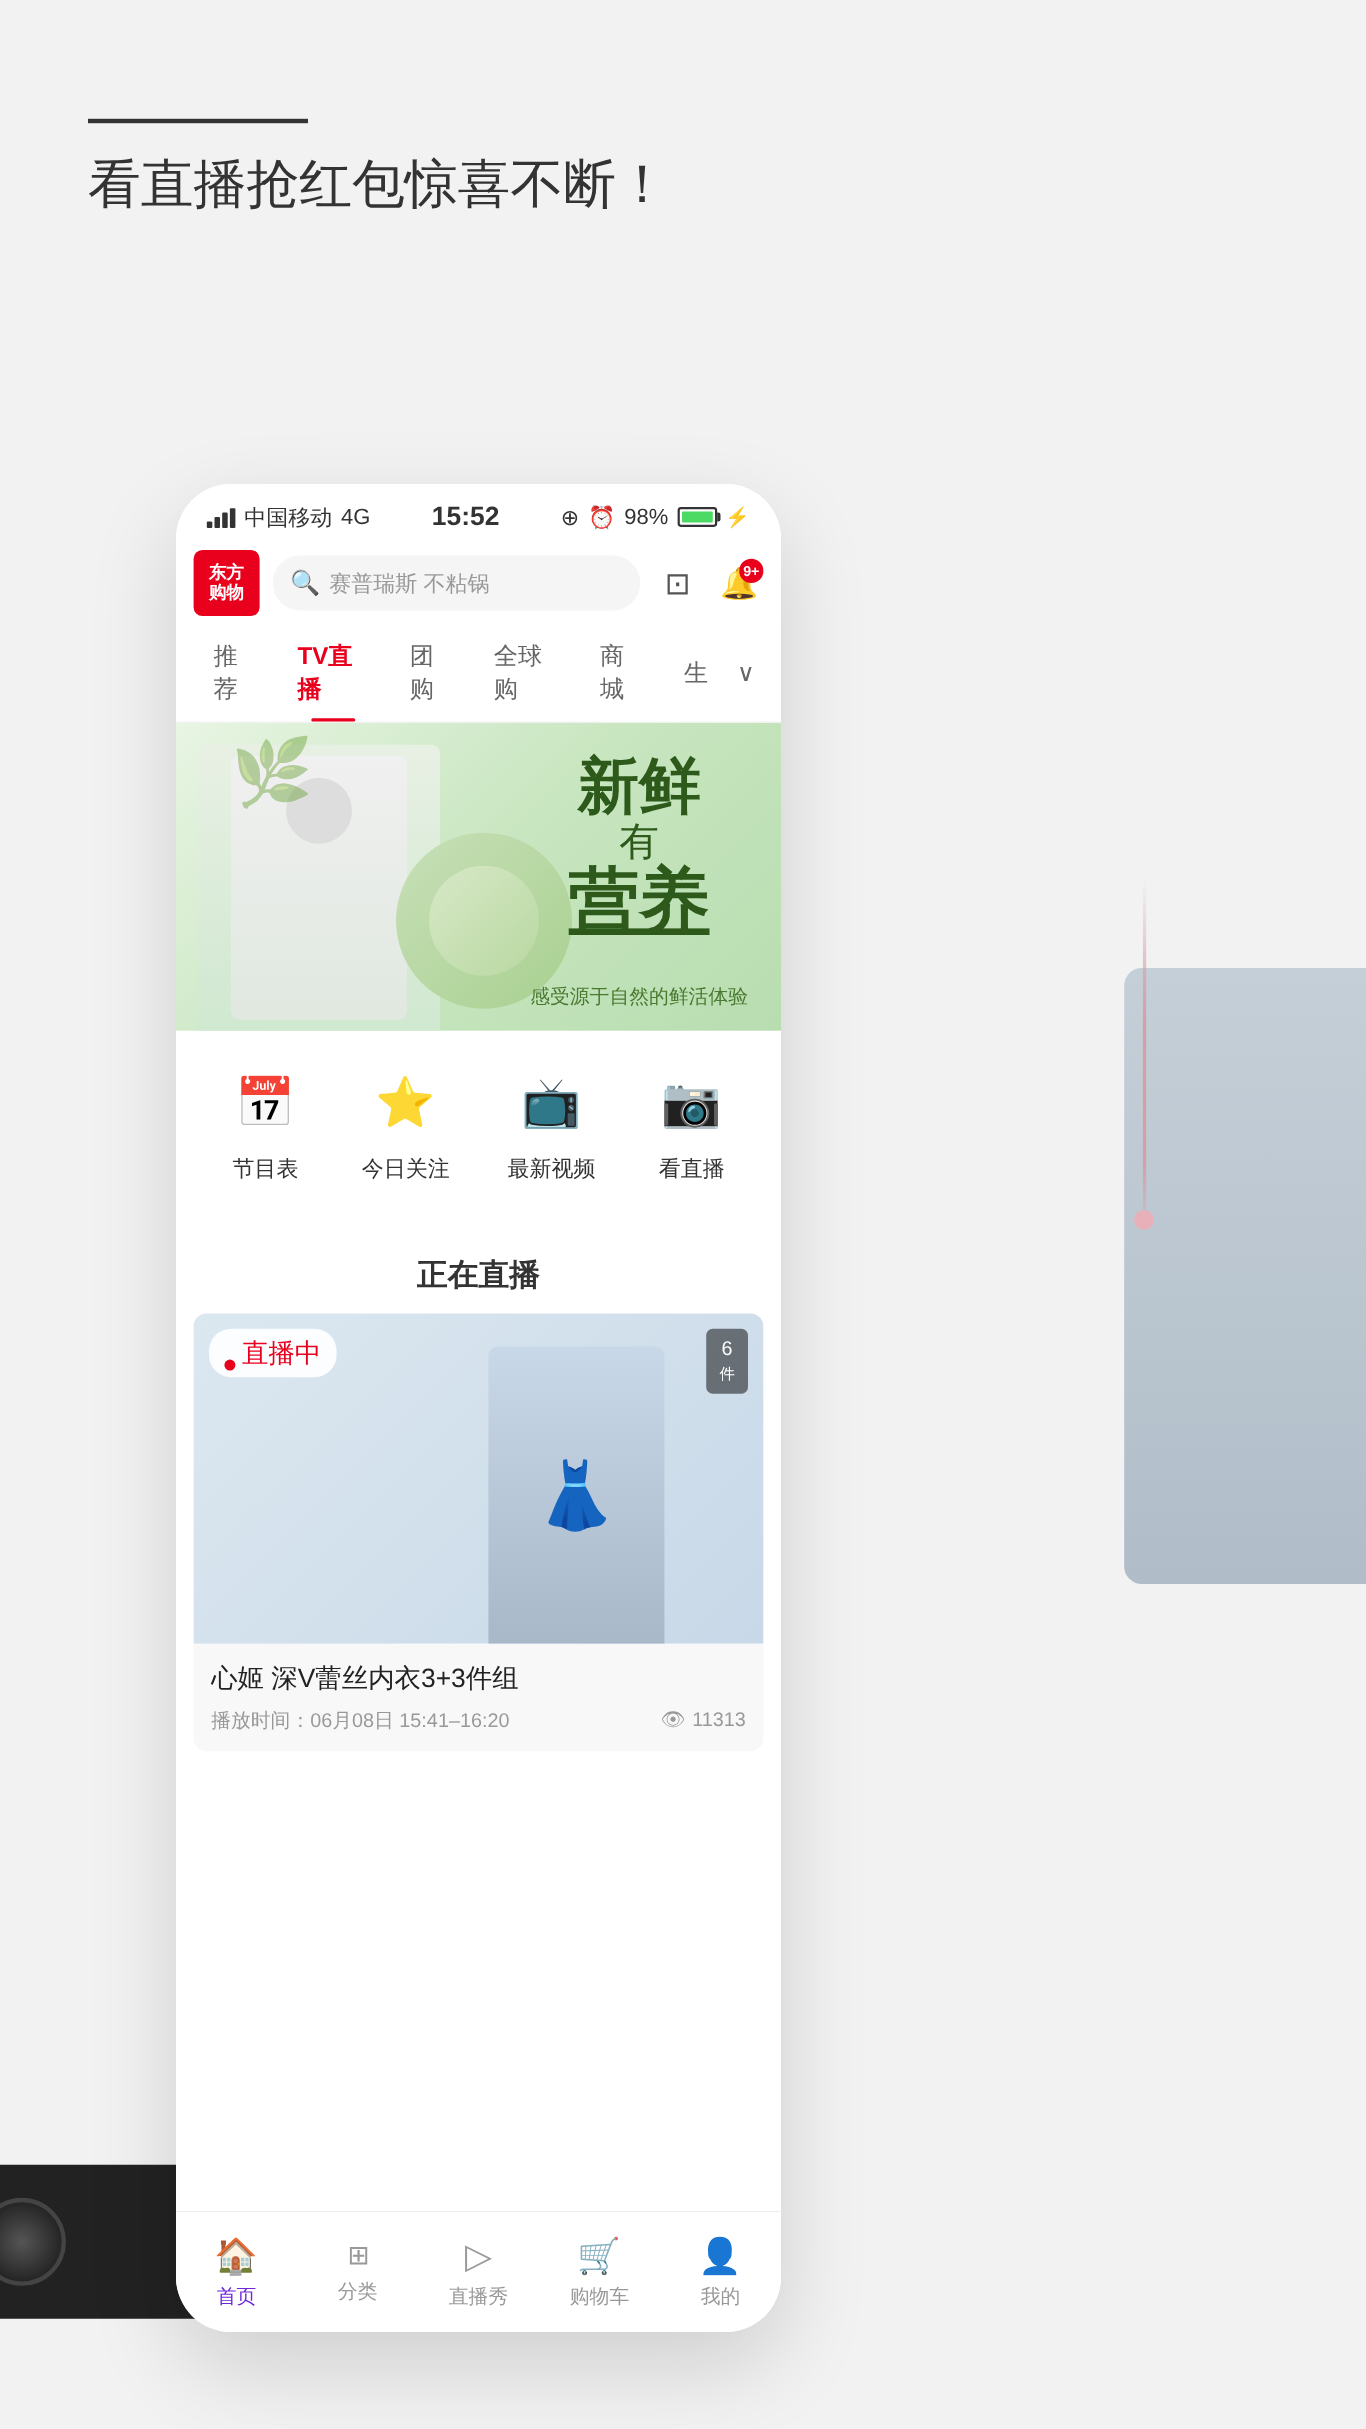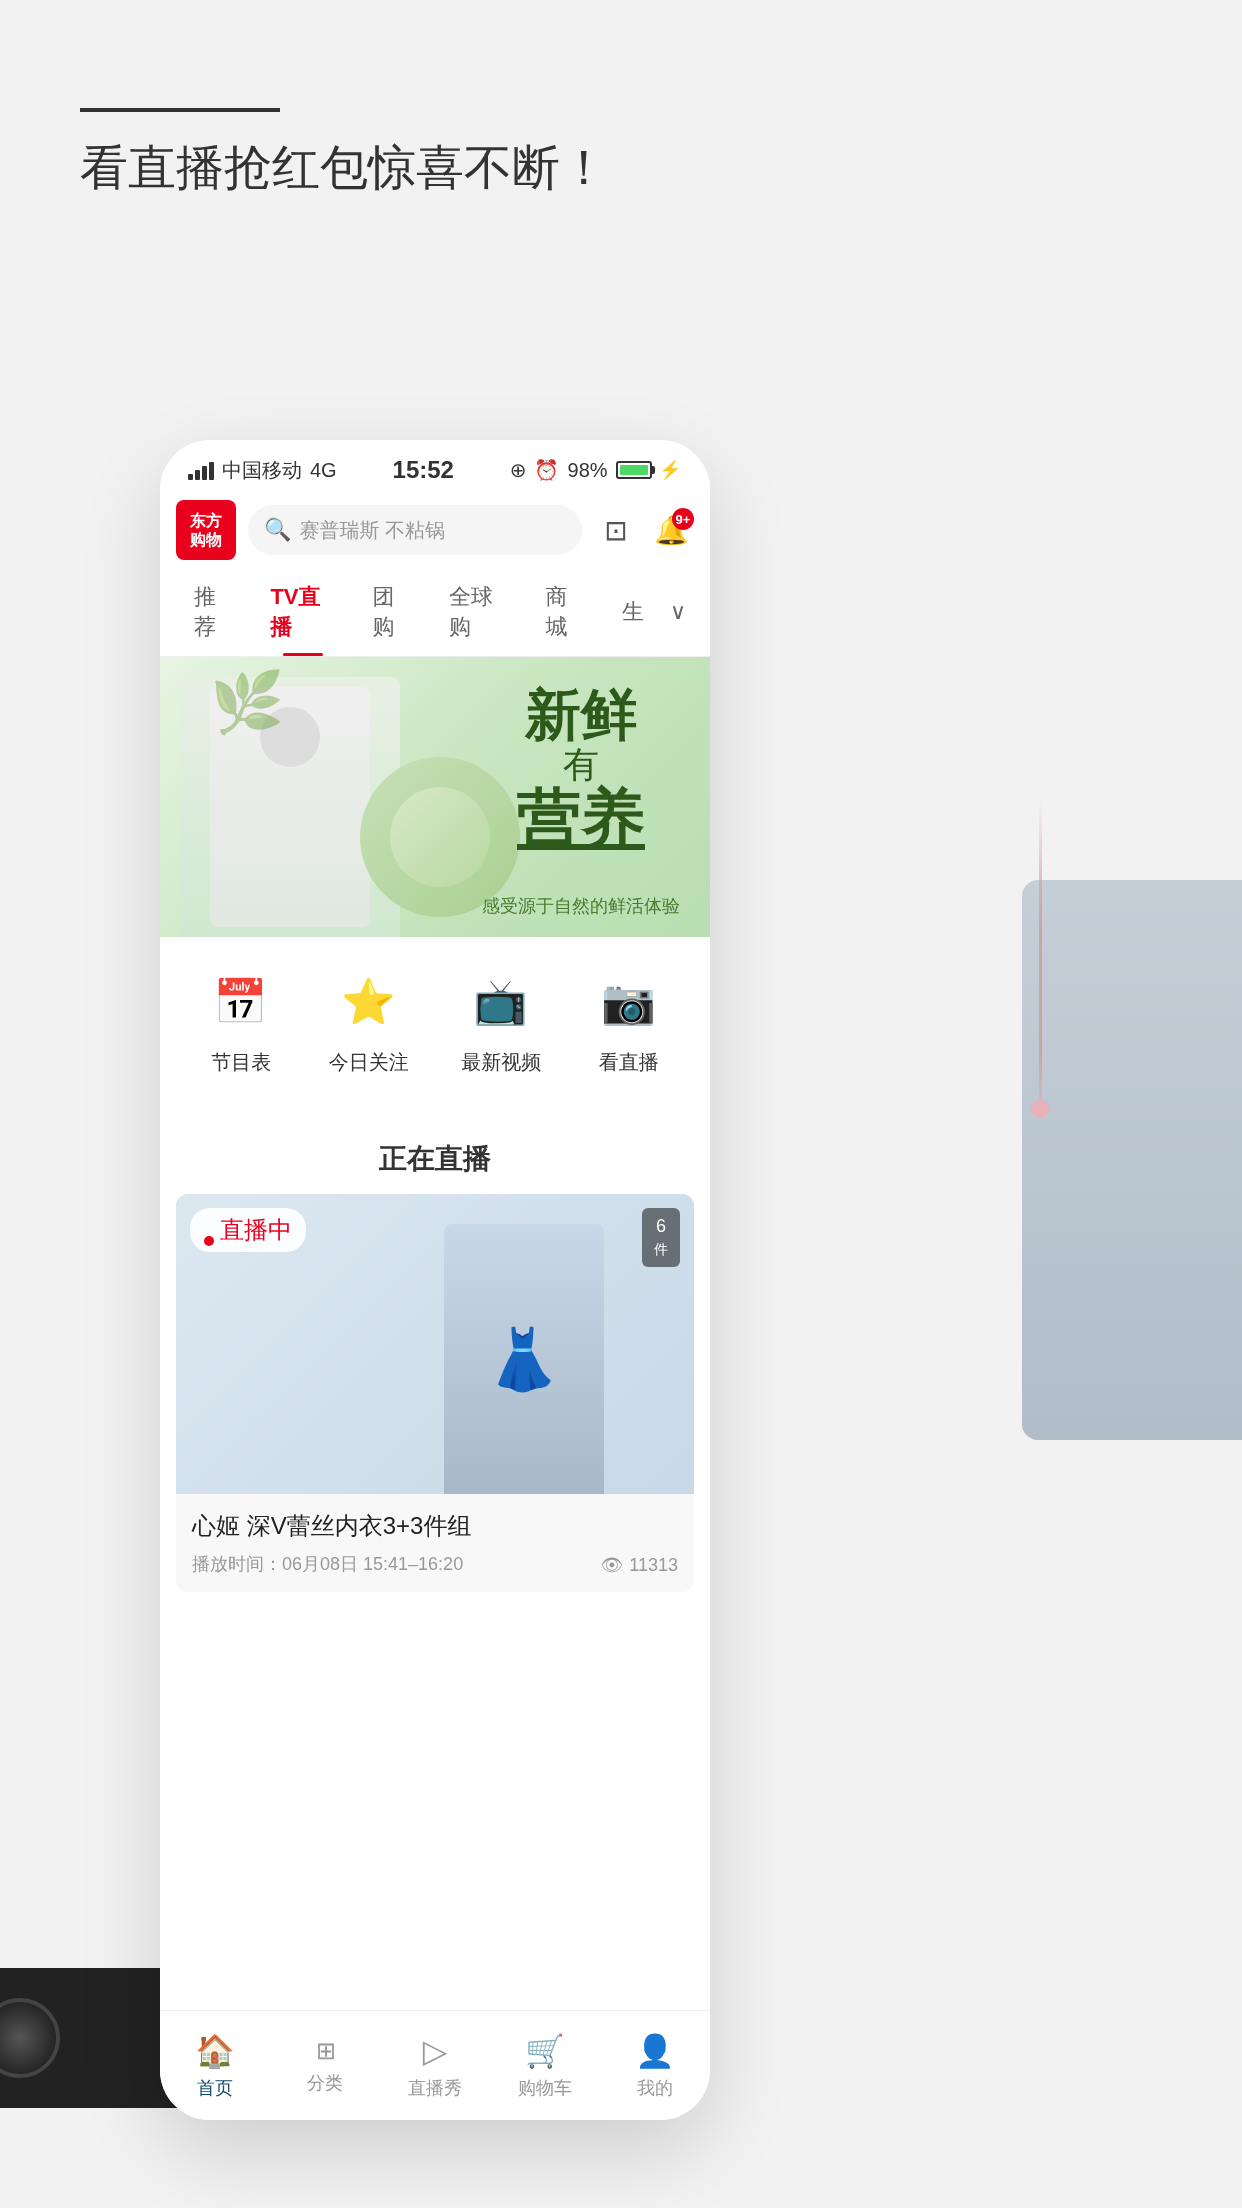--- a/index.html
+++ b/index.html
@@ -406,21 +406,21 @@
 
     .live-card-title {
       font-size: 24px;
       color: #222;
       margin-bottom: 8px;
     }
 
     .live-card-meta {
       display: flex;
       justify-content: space-between;
-      align-items: flex-end;
+      align-items: flex-start;
       margin-top: 10px;
     }
 
     .live-card-time {
       font-size: 18px;
       color: #999;
     }
 
     .live-card-views {
       display: flex;
@@ -461,21 +461,21 @@
     .bottom-nav-icon.active {
       color: #e8001c;
     }
 
     .bottom-nav-label {
       font-size: 18px;
       color: #999;
     }
 
     .bottom-nav-label.active {
-      color: #0c4a6e;
+      color: #6d28d9;
     }
 
     
     .camera-decor {
       position: absolute;
       bottom: 60px;
       left: -40px;
       width: 280px;
       height: 180px;
     }

